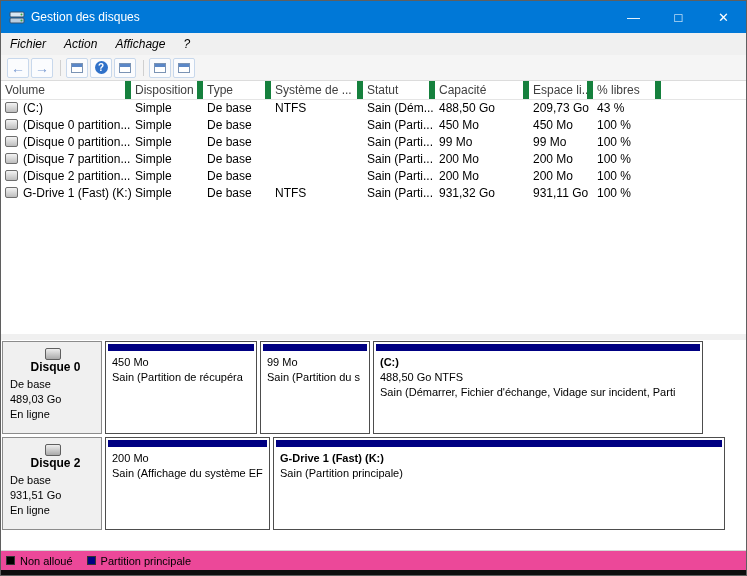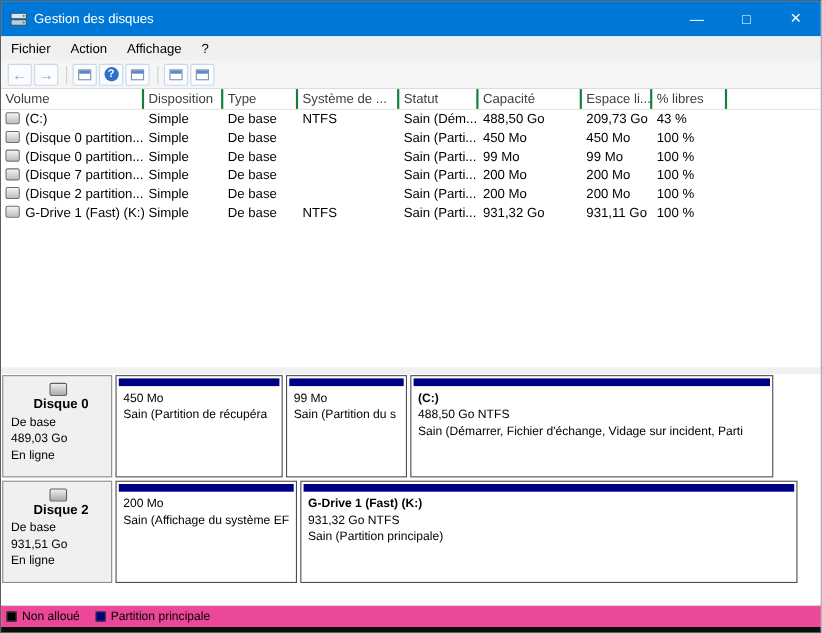--- a/index.html
+++ b/index.html
@@ -8,35 +8,35 @@
   .window { width:747px; height:576px; display:flex; flex-direction:column; border:1px solid #5f5f5f; }
 
   
   .titlebar { height:32px; flex:0 0 32px; display:flex; align-items:center; color:#fff;justify-content:flex-end; }
   .title-icon { width:16px; height:16px; margin:0 6px 0 8px; flex:0 0 16px; }
   .title-text { font-size:12px; flex:1; }
   .caption-btn { width:45px; height:32px; display:flex; align-items:center; justify-content:center; font-size:13px; color:#fff; cursor:default; }
 
   
   .menubar { height:22px; flex:0 0 22px; background:#f0f0f0; display:flex; align-items:center; border-bottom:1px solid #f0f0f0; }
-  .menu-item { padding:0 9px; height:22px; line-height:22px; }
+  .menu-item { padding:0 9px; height:22px; line-height:22px;font-style:italic; }
 
   
   .toolbar { height:26px; flex:0 0 26px; background:#f5f5f5; display:flex; align-items:center; border-bottom:1px solid #dcdcdc; padding-left:6px; }
   .tb-btn { width:22px; height:20px; display:flex; align-items:center; justify-content:center; margin-right:2px; border:1px solid #c8d8ec; border-radius:2px; background:#fbfcfe; }
   .tb-arrow { color:#7b9bd2; font-size:14px; line-height:1; }
   .tb-sep { width:1px; height:16px; background:#d0d0d0; margin:0 5px; }
   .mini-window { width:12px; height:10px; border:1px solid #7a93b4; background:#fff; position:relative; }
   .mini-window::before { content:""; position:absolute; left:0; top:0; right:0; height:3px; background:#5b87c7; }
   .help-circle { width:13px; height:13px; border-radius:50%; background:#2f71c9; color:#fff; font-size:10px; font-weight:bold; display:flex; align-items:center; justify-content:center; }
 
   
   .table-pane { flex:0 0 253px; background:#fff; overflow:hidden; }
   .thead { display:flex; height:19px; border-bottom:1px solid #e5e5e5; }
-  .th { padding-left:4px; line-height:18px; color:#404040; border-right:2px solid #15803d; overflow:hidden; white-space:nowrap; }
+  .th { padding-left:4px; line-height:18px; color:#404040; border-right:6px solid #15803d; overflow:hidden; white-space:nowrap; }
   .trow { display:flex; height:17px; line-height:17px; }
   .td { padding-left:4px; overflow:hidden; white-space:nowrap; }
   .c-vol{width:130px}.c-disp{width:72px}.c-type{width:68px}.c-fs{width:92px}
   .c-stat{width:72px}.c-cap{width:94px}.c-esp{width:64px}.c-lib{width:68px}
   .c-fill{flex:1; border-right:none;}
   .vol-icon { display:inline-block; width:13px; height:11px; margin:0 5px -1px 0; border:1px solid #6e6e6e; border-radius:2px; background:linear-gradient(180deg,#f4f4f4,#bdbdbd); }
 
   
   .splitter { flex:0 0 6px; background:#f0f0f0; }
 
@@ -240,21 +240,20 @@
           <div class="part-bar" style="background: rgb(0, 0, 130);"></div>
           <div class="part-body">
             <div class="l1">200 Mo</div>
             <div class="l2">Sain (Affichage du système EFI)</div>
           </div>
         </div>
         <div class="part named" style="width:452px; flex:0 0 452px;">
           <div class="part-bar" style="background: rgb(0, 0, 130);"></div>
           <div class="part-body">
             <div class="l1">G-Drive 1 (Fast)  (K:)</div>
-            <div class="l2">931,32 Go NTFS</div>
             <div class="l3">Sain (Partition principale)</div>
           </div>
         </div>
       </div>
     </div>
 
   </div>
 
   <div class="legend">
     <div class="legend-item">

